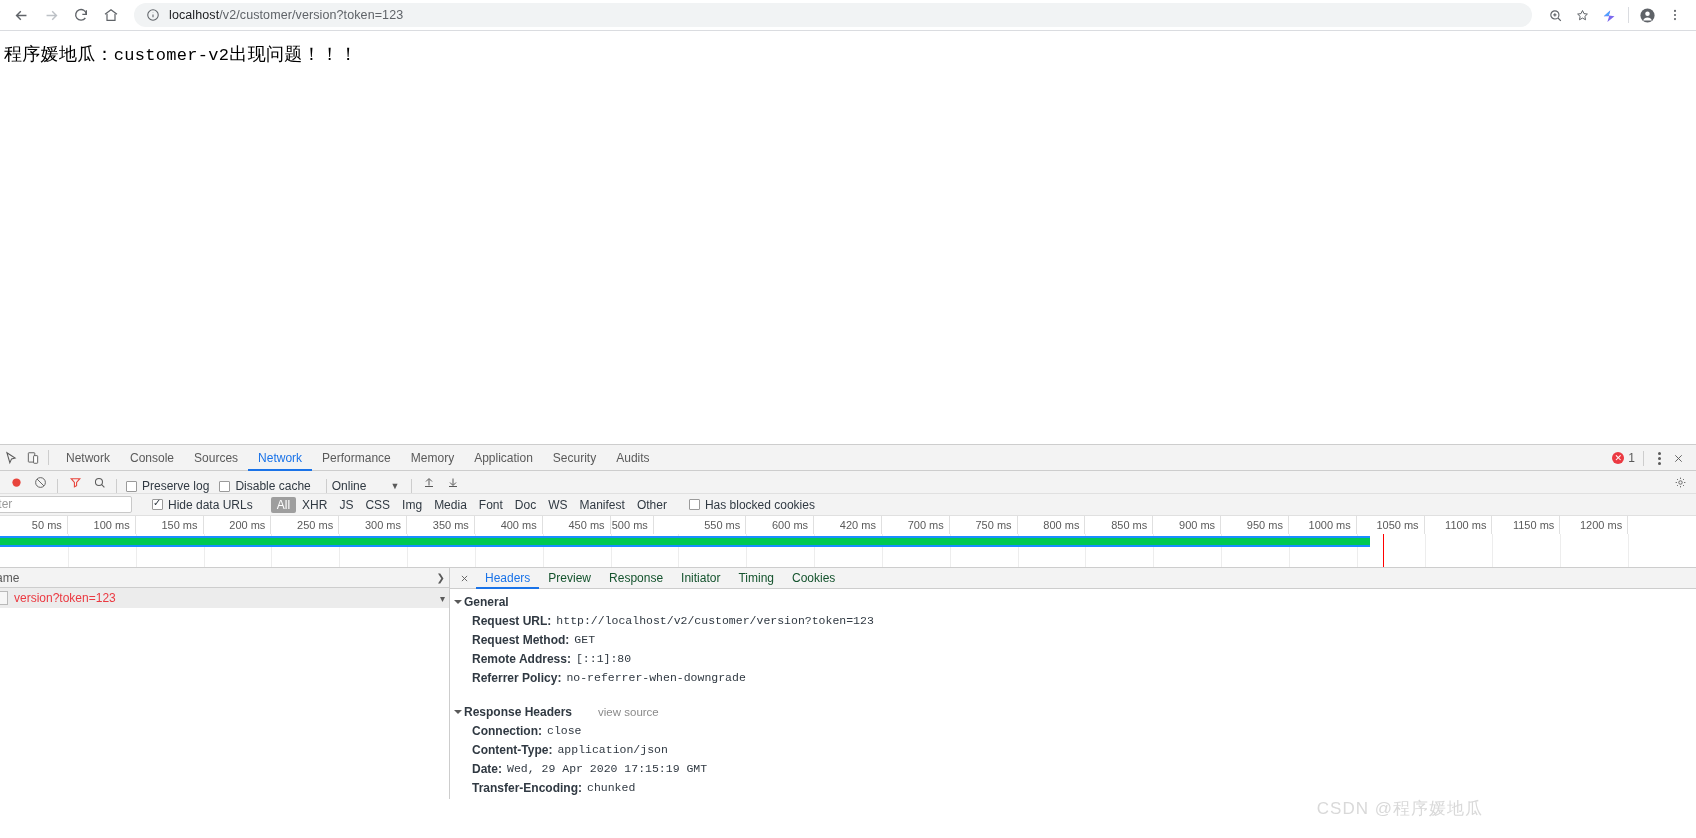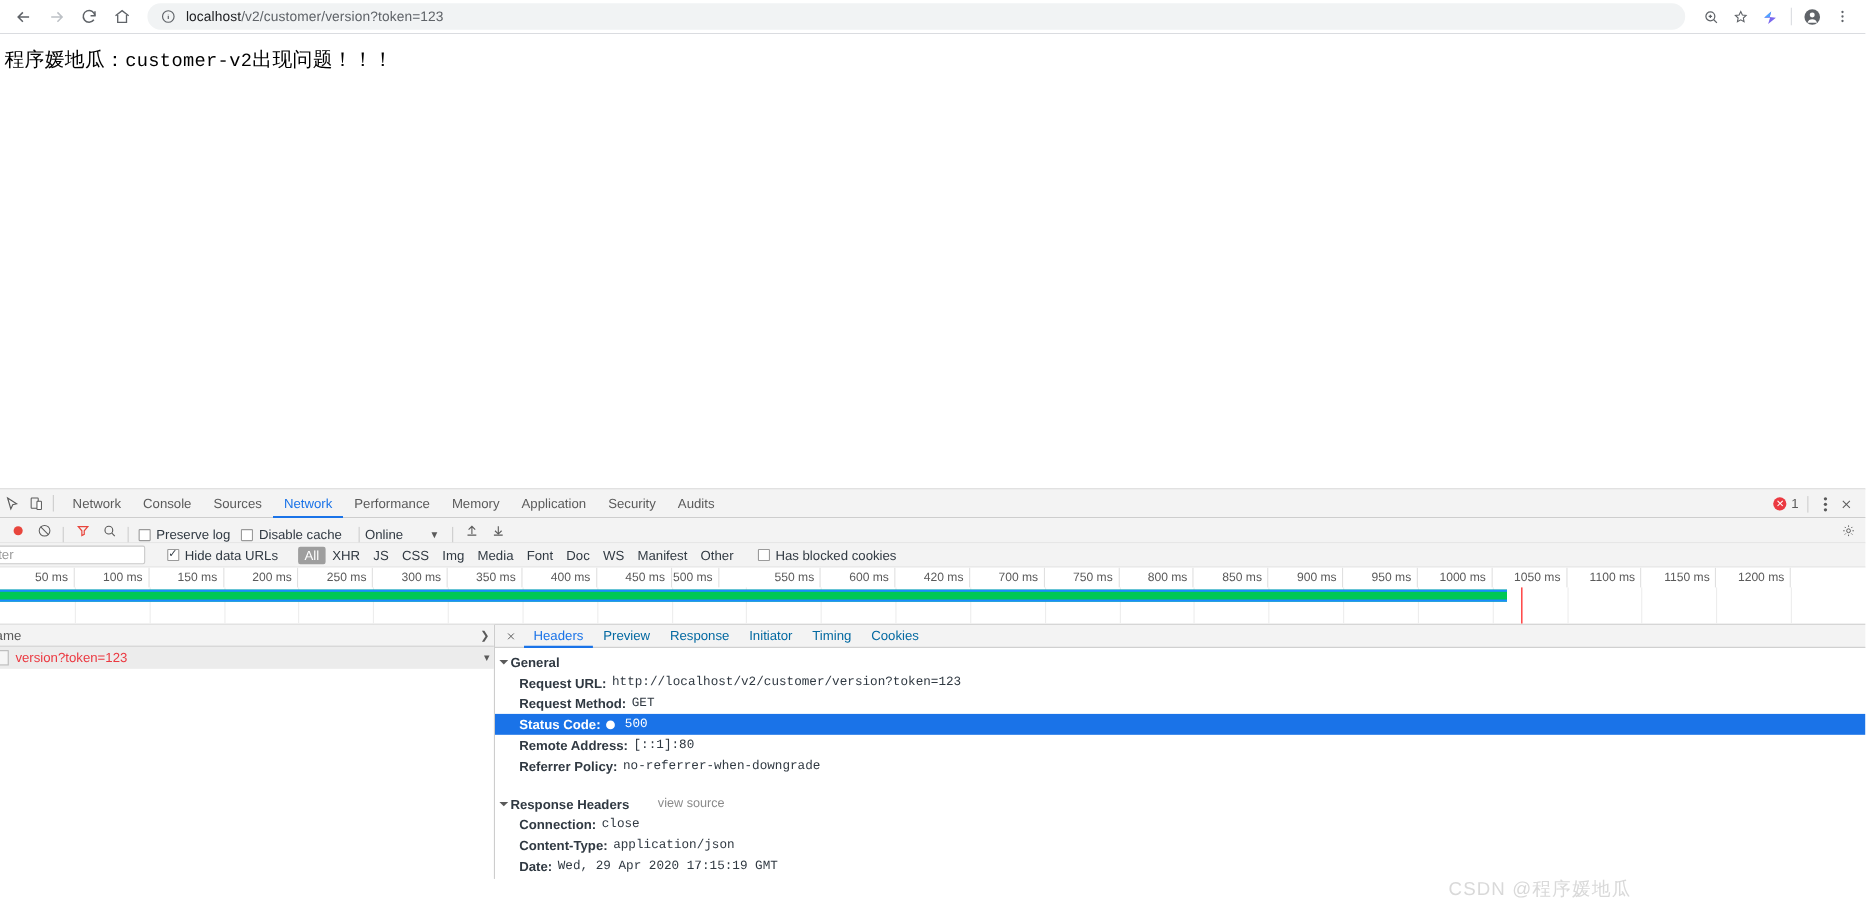--- a/index.html
+++ b/index.html
@@ -175,21 +175,21 @@
   .detail { flex:1; background:#fff; display:flex; flex-direction:column; min-width:0; }
   .detail-tabs {
     height:21px; background:#f3f3f3; border-bottom:1px solid #cdcdcd;
     display:flex; align-items:center; padding-left:6px;
   }
   .detail-tabs .close-x {
     width:16px; height:20px; display:flex; align-items:center; justify-content:center;
     color:#5a5a5a; font-size:12px; margin-right:4px;
   }
   .d-tab {
-    padding:0 9px; height:21px; line-height:21px; font-size:12px; color:#0369a1; white-space:nowrap;
+    padding:0 9px; height:21px; line-height:21px; font-size:12px; color:#14532d; white-space:nowrap;
   }
   .d-tab.active { color:#1a73e8; box-shadow: inset 0 -2px 0 #1a73e8; }
 
   .headers-body {
     flex:1; overflow:hidden; padding-top:4px; font-size:12px;
   }
   .section-title {
     font-weight:bold; color:#303942; padding:2px 0 2px 6px;
     display:flex; align-items:center; font-size:12px;
   }
@@ -534,25 +534,20 @@
           </div>
           <div id="general-rows">
               <div class="hrow">
                 <span class="k">Request URL:</span>
                 <span class="v">http://localhost/v2/customer/version?token=123</span>
               </div>
               <div class="hrow">
                 <span class="k">Request Method:</span>
                 <span class="v">GET</span>
               </div>
-              <div class="hrow selected">
-                <span class="k">Status Code:</span>
-                <span class="status-dot"></span>
-                <span class="v">500</span>
-              </div>
               <div class="hrow">
                 <span class="k">Remote Address:</span>
                 <span class="v">[::1]:80</span>
               </div>
               <div class="hrow">
                 <span class="k">Referrer Policy:</span>
                 <span class="v">no-referrer-when-downgrade</span>
               </div>
             </div>
 

